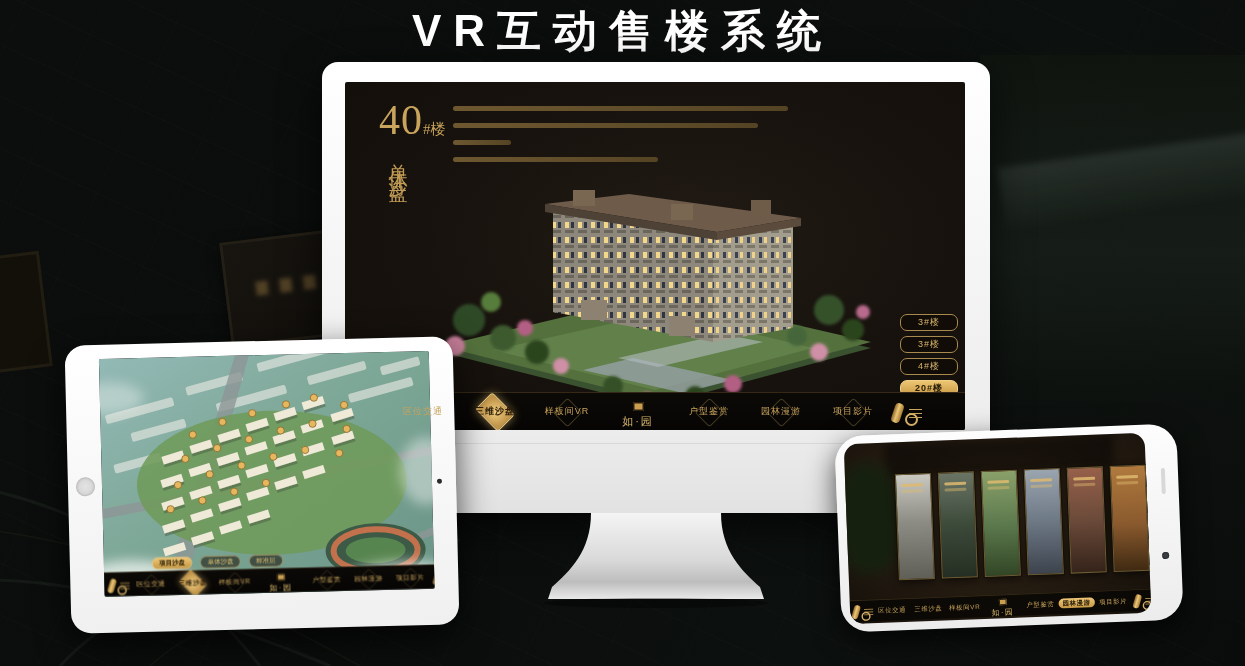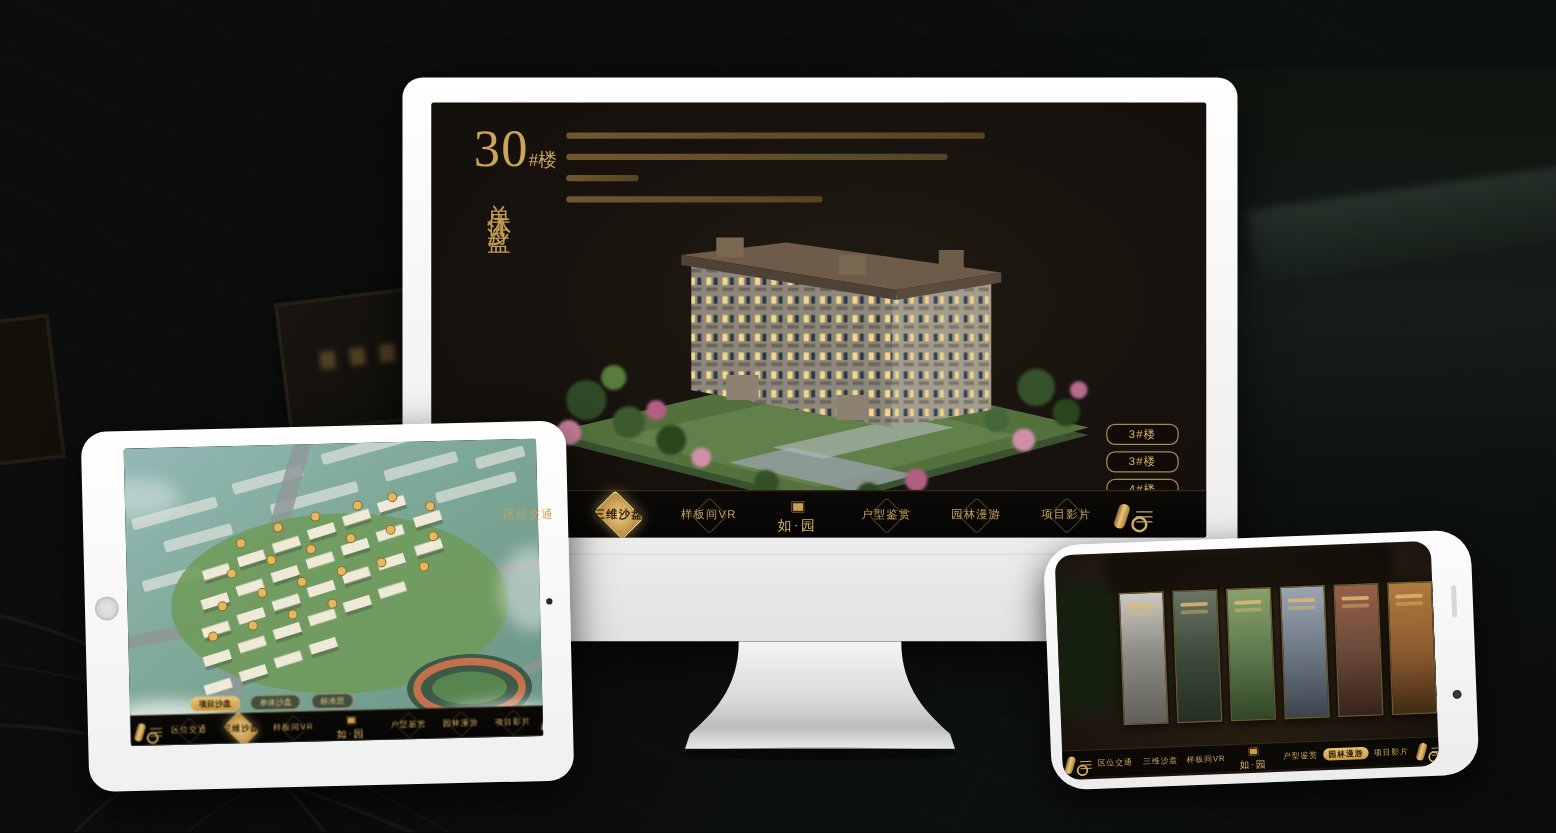--- a/index.html
+++ b/index.html
@@ -62,21 +62,21 @@
     background:radial-gradient(ellipse at 55% 45%,#221b15 0%,#17120d 55%,#120e0a 100%);overflow:hidden;}
   .stand{position:absolute;left:206px;top:451px;width:256px;height:100px;}
   
   .bn{position:absolute;left:34px;top:18px;color:#c9a45c;font-family:"Liberation Serif",serif;}
   .bn .num{font-size:42px;line-height:40px;letter-spacing:1px;}
   .bn .suf{font-size:15px;}
   .bn .vert{writing-mode:vertical-rl;font-size:19px;letter-spacing:7px;margin-top:8px;margin-left:6px;color:#c29c55;}
   .desc{position:absolute;left:108px;top:24px;width:340px;}
   .desc .dl{height:5px;border-radius:3px;background:linear-gradient(90deg,#7d6436,#5f4c28);
     opacity:.85;margin-bottom:12px;}
-  .floorbtns{position:absolute;right:18px;top:232px;width:62px;margin-top:25px;}
+  .floorbtns{position:absolute;right:3px;top:232px;width:62px;}
   .fbtn{display:block;width:58px;box-sizing:border-box;text-align:center;margin-bottom:5px;padding:1px 0;
     border:1px solid #a8894e;border-radius:7px;font-size:9px;color:#d8b56a;background:rgba(10,7,3,.45);letter-spacing:1px;}
   .fbtn.active{background:linear-gradient(#edc672,#c79744);color:#241a08;font-weight:bold;border-color:#f0d08a;}
   .subtabs{position:absolute;left:105px;top:294px;}
   .mon-nav{left:0;right:0;bottom:0;height:37px;padding:0 6px;}
   .mon-nav .spacer{flex:1;}
   
   .tablet{position:absolute;left:68px;top:341px;width:388px;height:288px;transform:rotate(-1.4deg);}
   .tablet .bezel{position:absolute;inset:0;border-radius:20px;background:linear-gradient(#ffffff,#f0f0f0);
     box-shadow:0 12px 34px rgba(0,0,0,.7);}
@@ -140,29 +140,30 @@
       <path d="M-10 60 C 120 90, 200 160, 260 236"></path>
       <path d="M-10 150 C 90 150, 220 190, 330 236"></path>
       <path d="M60 236 C 120 170, 240 120, 460 110"></path>
     </g>
     <g stroke="#c8b478" stroke-opacity="0.10" fill="none" stroke-width="1.5">
       <path d="M-10 100 C 140 120, 260 180, 360 236"></path>
       <path d="M150 236 C 210 180, 330 150, 460 150"></path>
     </g>
   </svg>
 
+  <div class="headline">VR互动售楼系统</div>
 
   <div class="monitor">
     <div class="bezel"></div>
     <div class="chin-line"></div>
 
     <div class="screen">
 
       <div class="bn">
-        <span class="num">30</span><span class="suf">#楼</span>
+        <span class="num">40</span><span class="suf">#楼</span>
         <div class="vert">单体沙盘</div>
       </div>
 
       <div class="desc">
         <div class="dl" style="width:335px"></div>
         <div class="dl" style="width:305px"></div>
         <div class="dl" style="width:58px"></div>
         <div class="dl" style="width:205px"></div>
       </div>
 

